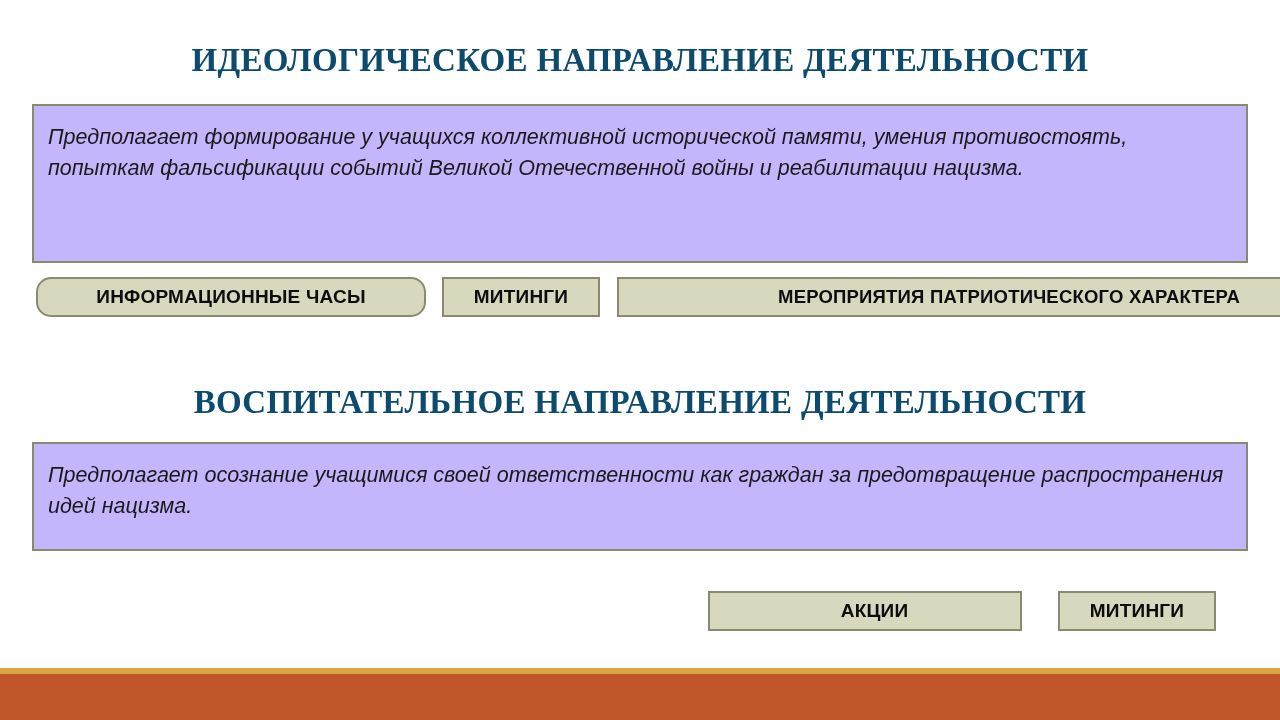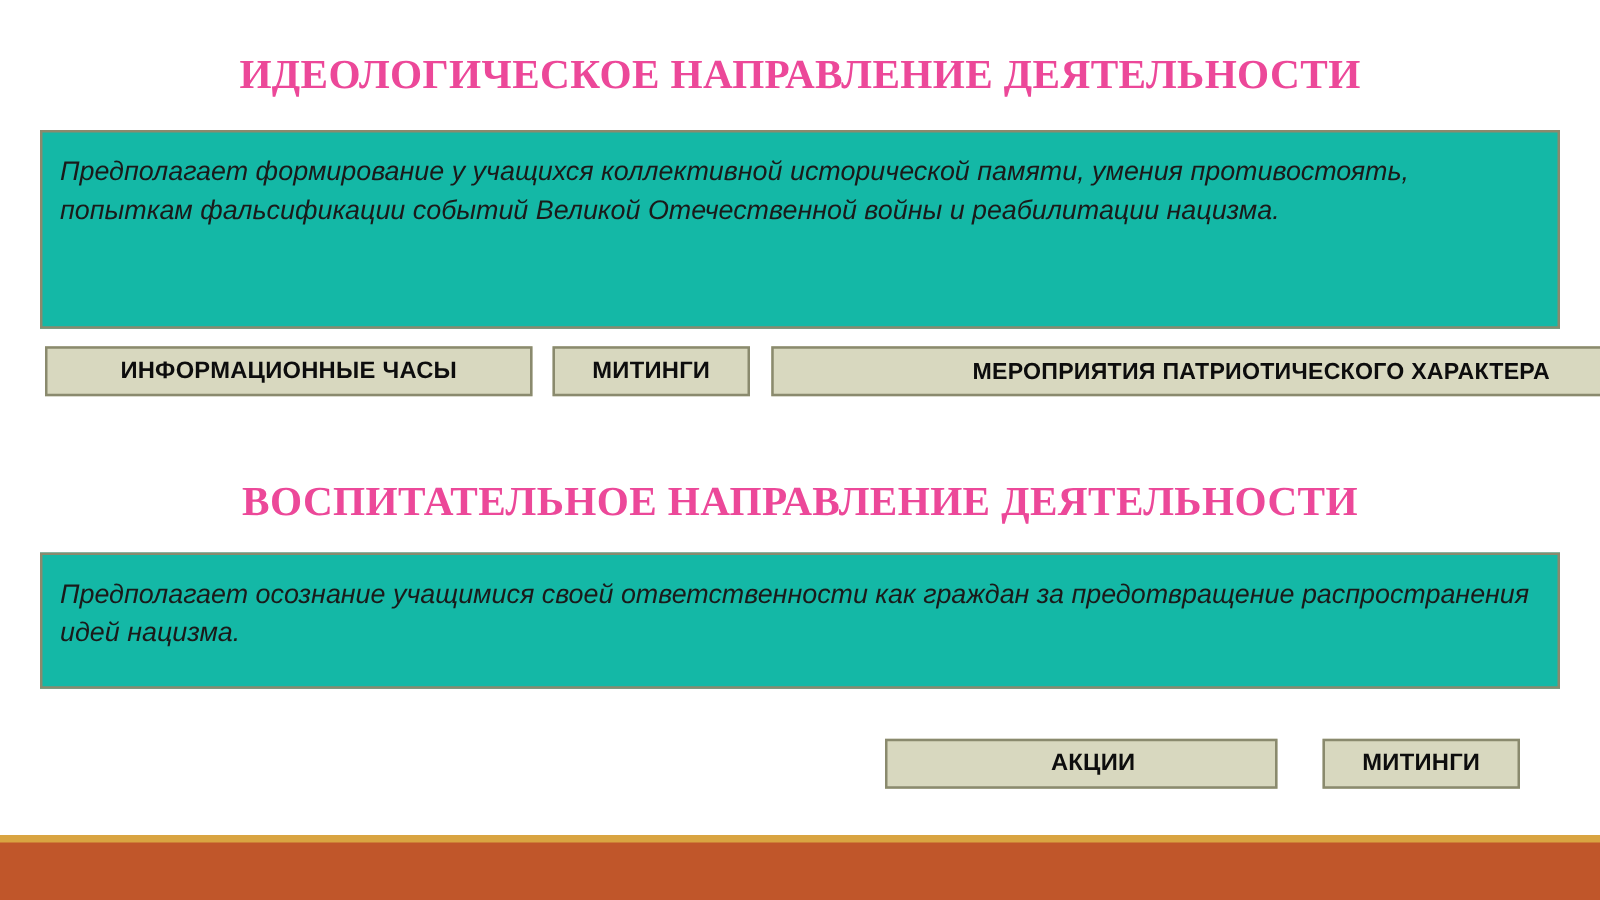--- a/index.html
+++ b/index.html
@@ -20,34 +20,34 @@
     inset: 0;
     width: 1280px;
     height: 720px;
   }
 
   .section-title {
     position: absolute;
     left: 0;
     width: 1280px;
     text-align: center;
-    color: #ec4899;
+    color: #0c4a6e;
     font-family: "Liberation Serif", serif;
     font-weight: bold;
     font-size: 33px;
     letter-spacing: 0.3px;
     white-space: nowrap;
   }
 
   #title-ideological { top: 42px; }
   #title-educational { top: 384px; }
 
   .text-box {
     position: absolute;
-    background: #14b8a6;
+    background: #c4b5fd;
     border: 2px solid #8a8a6e;
     box-sizing: border-box;
   }
 
   .text-box .body-text {
     font-family: "Liberation Sans", sans-serif;
     font-style: italic;
     font-size: 21.5px;
     line-height: 1.42;
     color: #1a1a1a;
@@ -80,21 +80,21 @@
     justify-content: center;
     font-family: "Liberation Sans", sans-serif;
     font-weight: bold;
     font-size: 19px;
     color: #0d0d0d;
     letter-spacing: 0.2px;
     white-space: nowrap;
     height: 40px;
   }
 
-  #chip-info-hours  { left: 36px;  top: 277px; width: 390px; }
+  #chip-info-hours  { left: 36px;  top: 277px; width: 390px; border-radius: 15px; }
   #chip-mitingi-1   { left: 442px; top: 277px; width: 158px; }
   #chip-patriotic   { left: 617px; top: 277px; width: 748px; font-size: 18.5px; padding-left: 36px; }
 
   #chip-lineyki     { left: 36px;  top: 591px; width: 654px; }
   #chip-akcii       { left: 708px; top: 591px; width: 314px; padding-left: 19px; }
   #chip-mitingi-2   { left: 1058px;top: 591px; width: 158px; }
 
   .footer-bar {
     position: absolute;
     left: 0;

